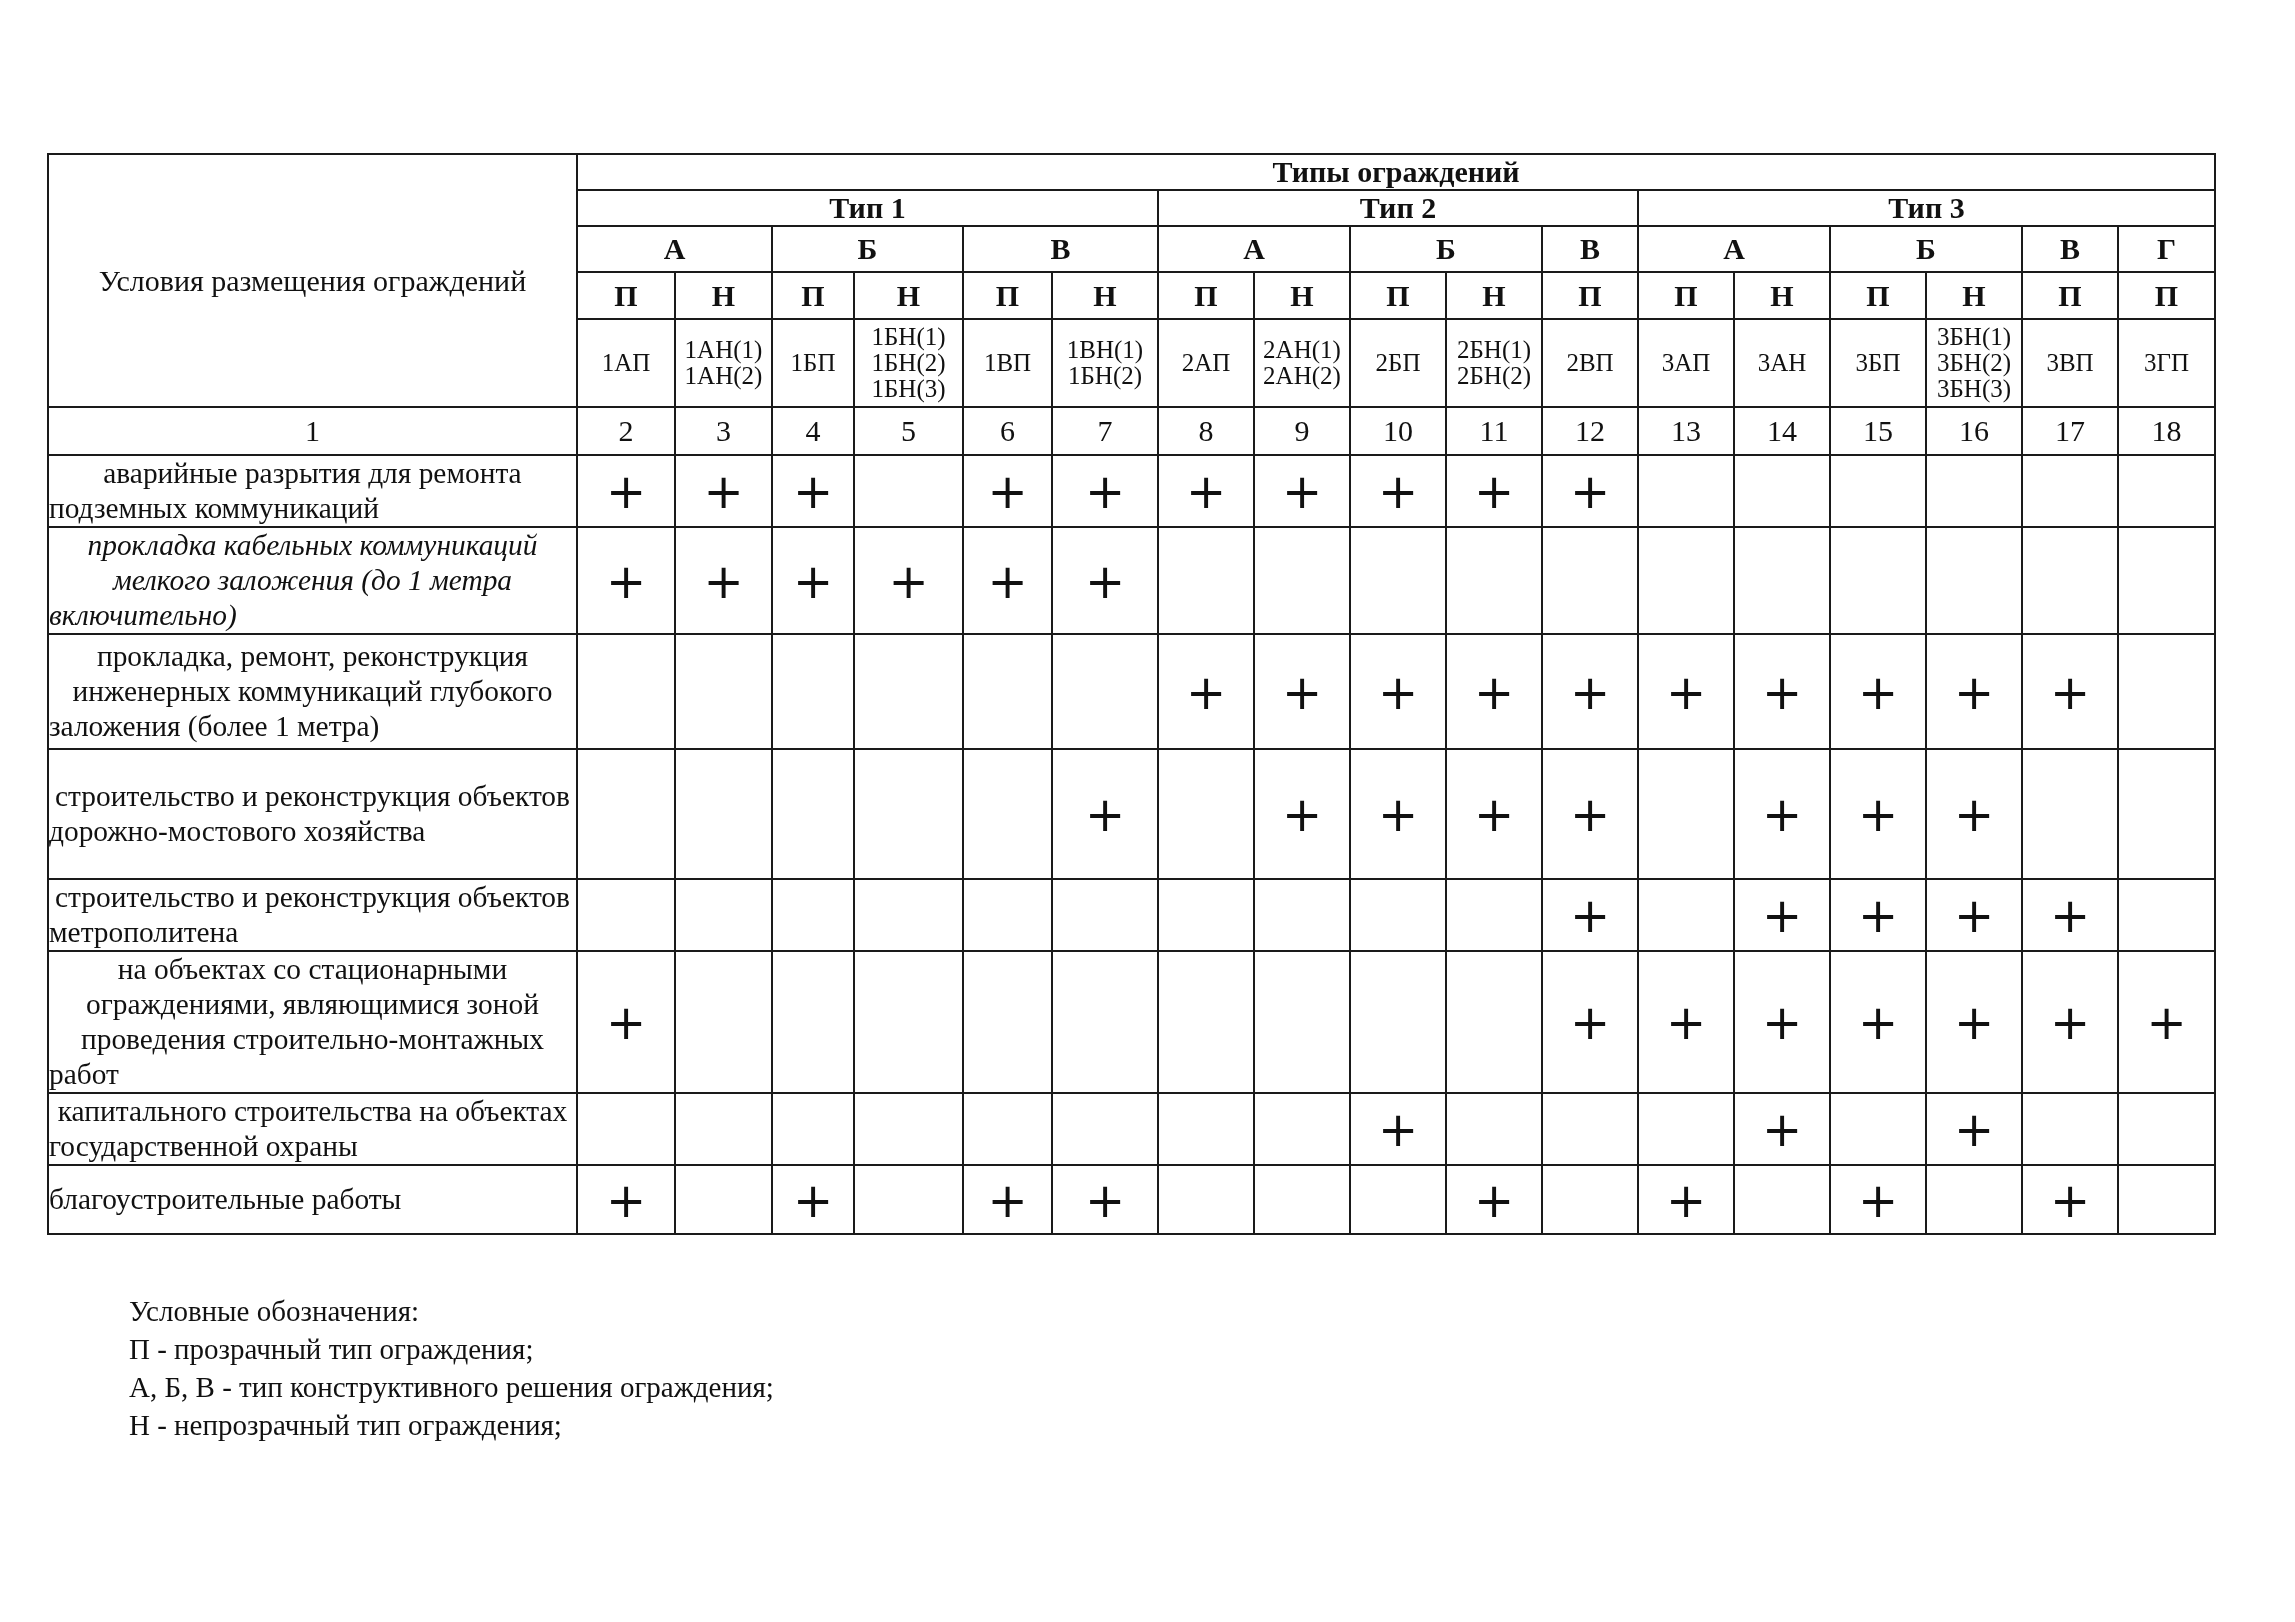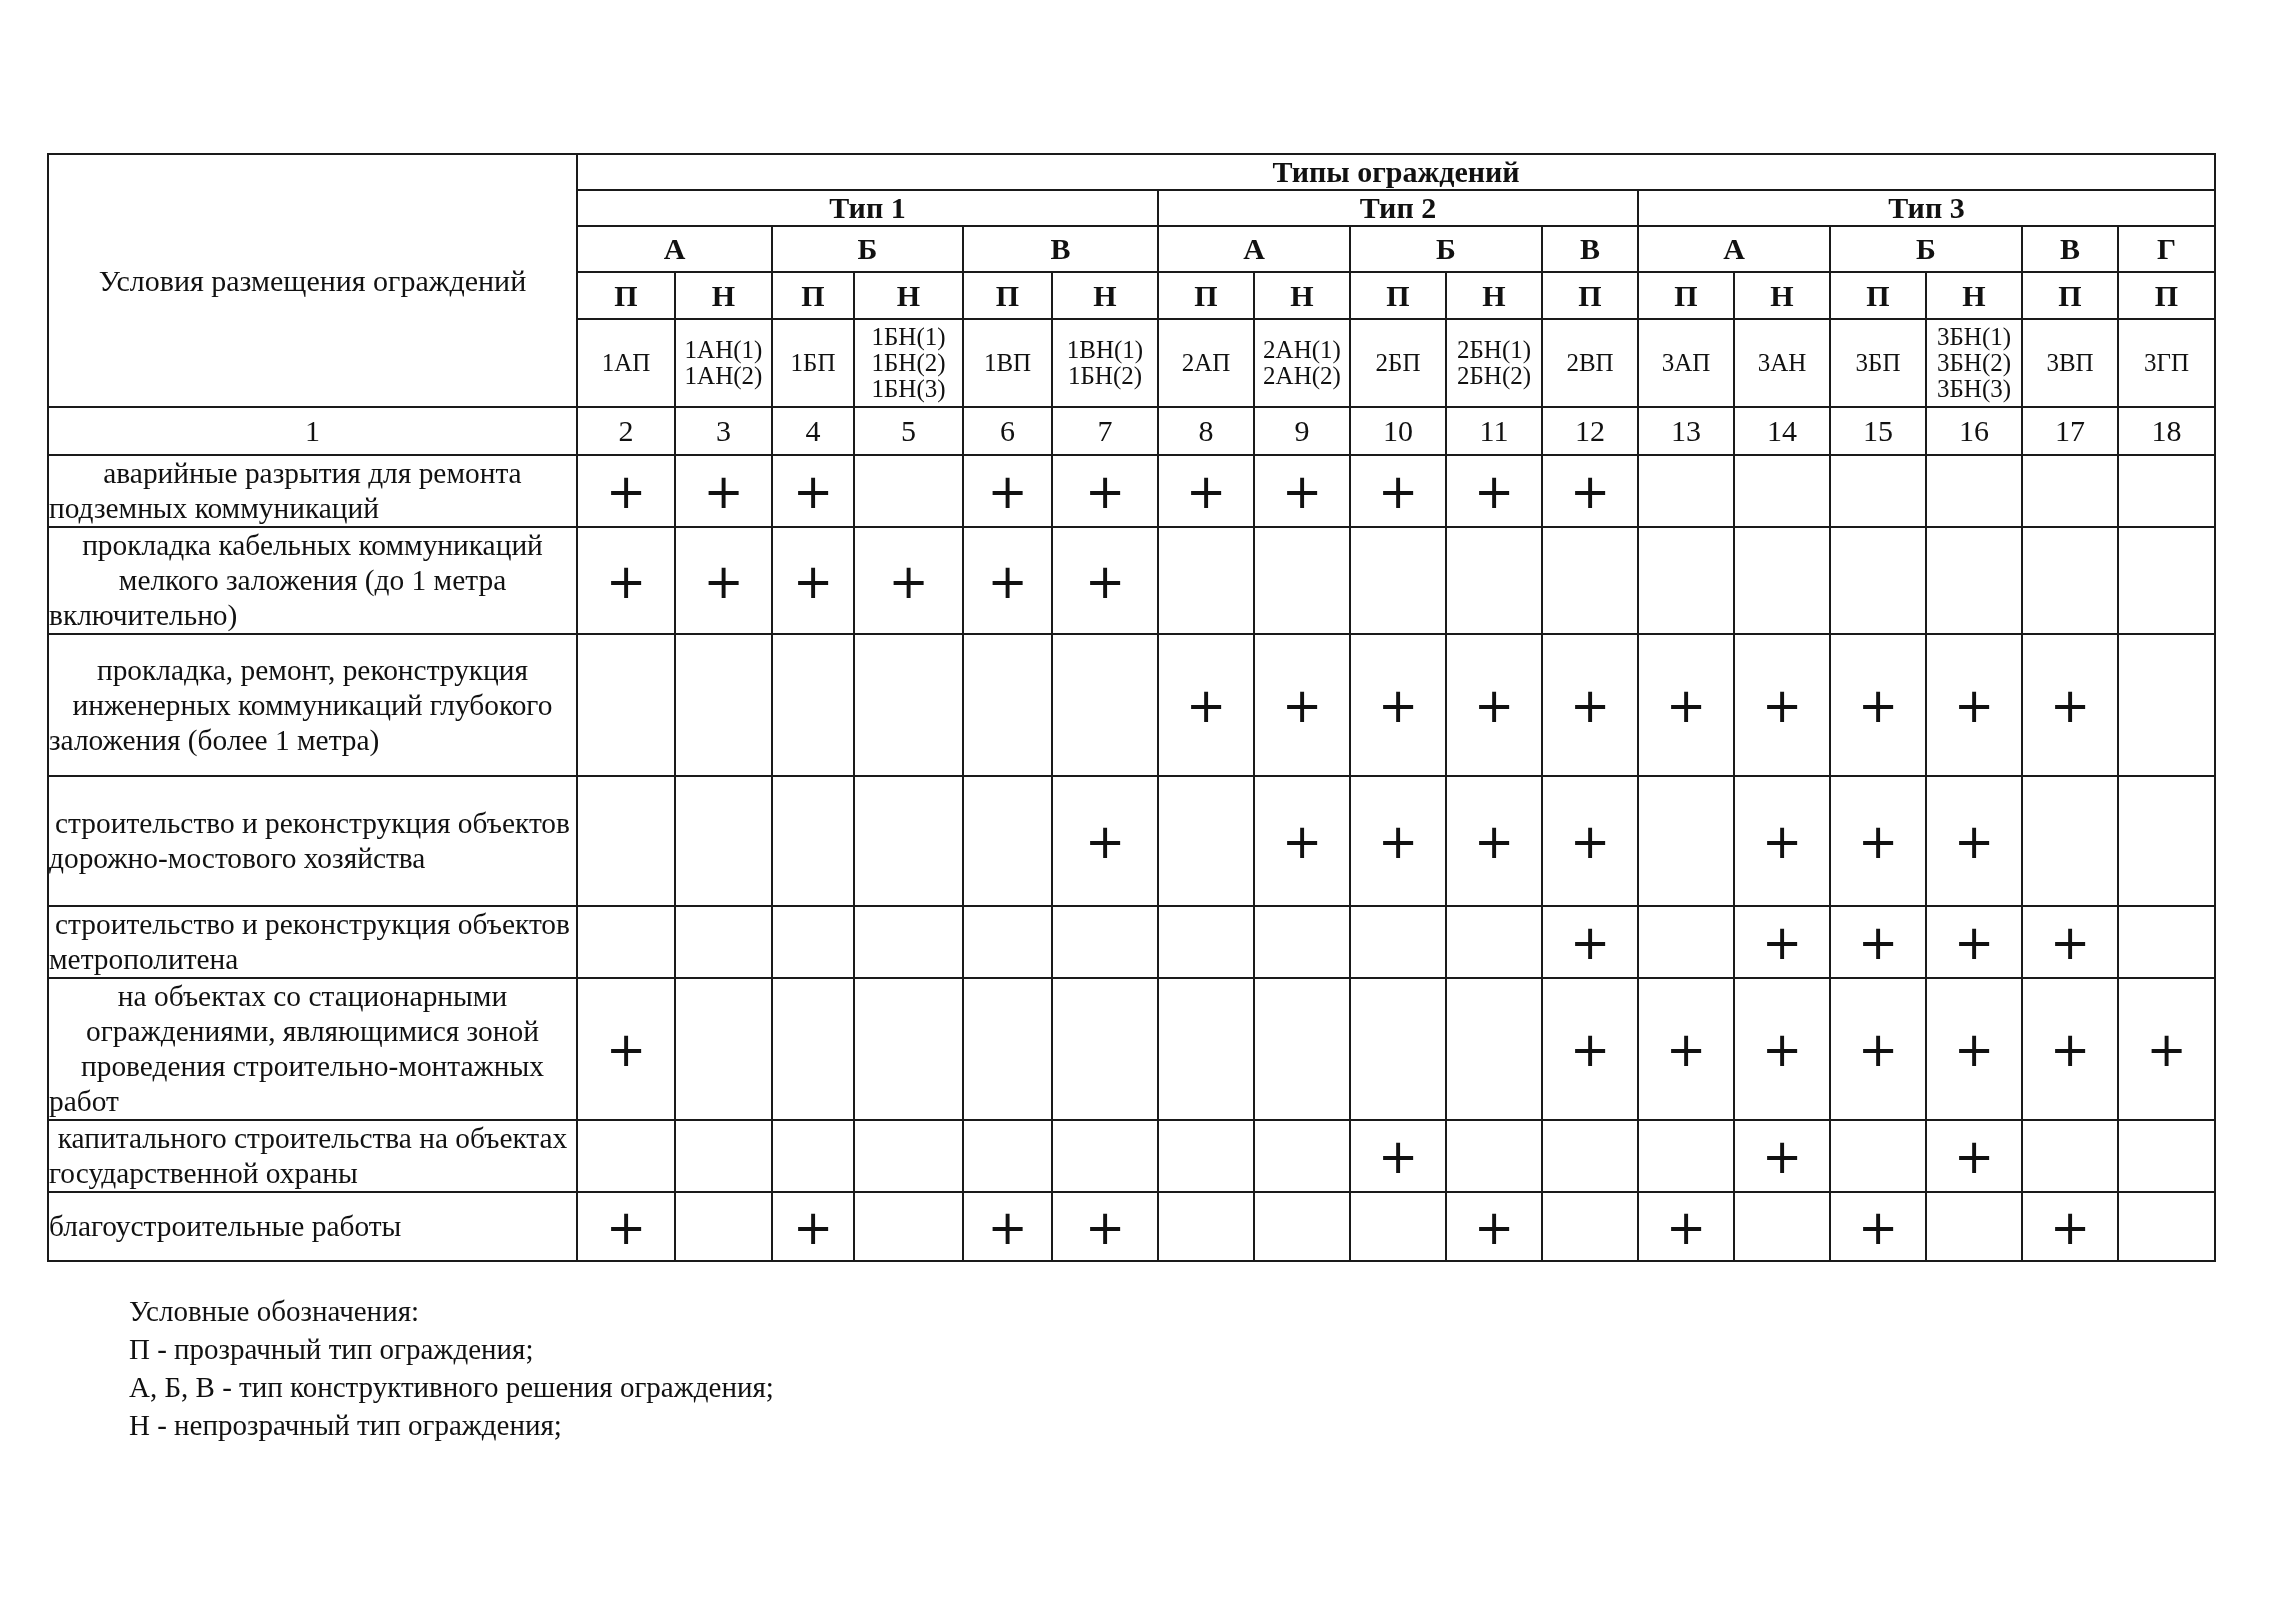--- a/index.html
+++ b/index.html
@@ -182,41 +182,41 @@
           <td class="mark"><span>+</span></td>
           <td class="mark"><span>+</span></td>
           <td class="mark"><span>+</span></td>
           <td class="mark"></td>
           <td class="mark"></td>
           <td class="mark"></td>
           <td class="mark"></td>
           <td class="mark"></td>
           <td class="mark"></td>
         </tr>
-        <tr style="height: 106px;">
+        <tr style="height: 106px; font-style: italic;">
           <td class="cond">прокладка кабельных коммуникаций мелкого заложения (до 1 метра включительно)</td>
           <td class="mark"><span>+</span></td>
           <td class="mark"><span>+</span></td>
           <td class="mark"><span>+</span></td>
           <td class="mark"><span>+</span></td>
           <td class="mark"><span>+</span></td>
           <td class="mark"><span>+</span></td>
           <td class="mark"></td>
           <td class="mark"></td>
           <td class="mark"></td>
           <td class="mark"></td>
           <td class="mark"></td>
           <td class="mark"></td>
           <td class="mark"></td>
           <td class="mark"></td>
           <td class="mark"></td>
           <td class="mark"></td>
           <td class="mark"></td>
         </tr>
-        <tr style="height: 142px;">
+        <tr style="height: 115px;">
           <td class="cond">прокладка, ремонт, реконструкция инженерных коммуникаций глубокого заложения (более 1 метра)</td>
           <td class="mark"></td>
           <td class="mark"></td>
           <td class="mark"></td>
           <td class="mark"></td>
           <td class="mark"></td>
           <td class="mark"></td>
           <td class="mark"><span>+</span></td>
           <td class="mark"><span>+</span></td>
           <td class="mark"><span>+</span></td>

